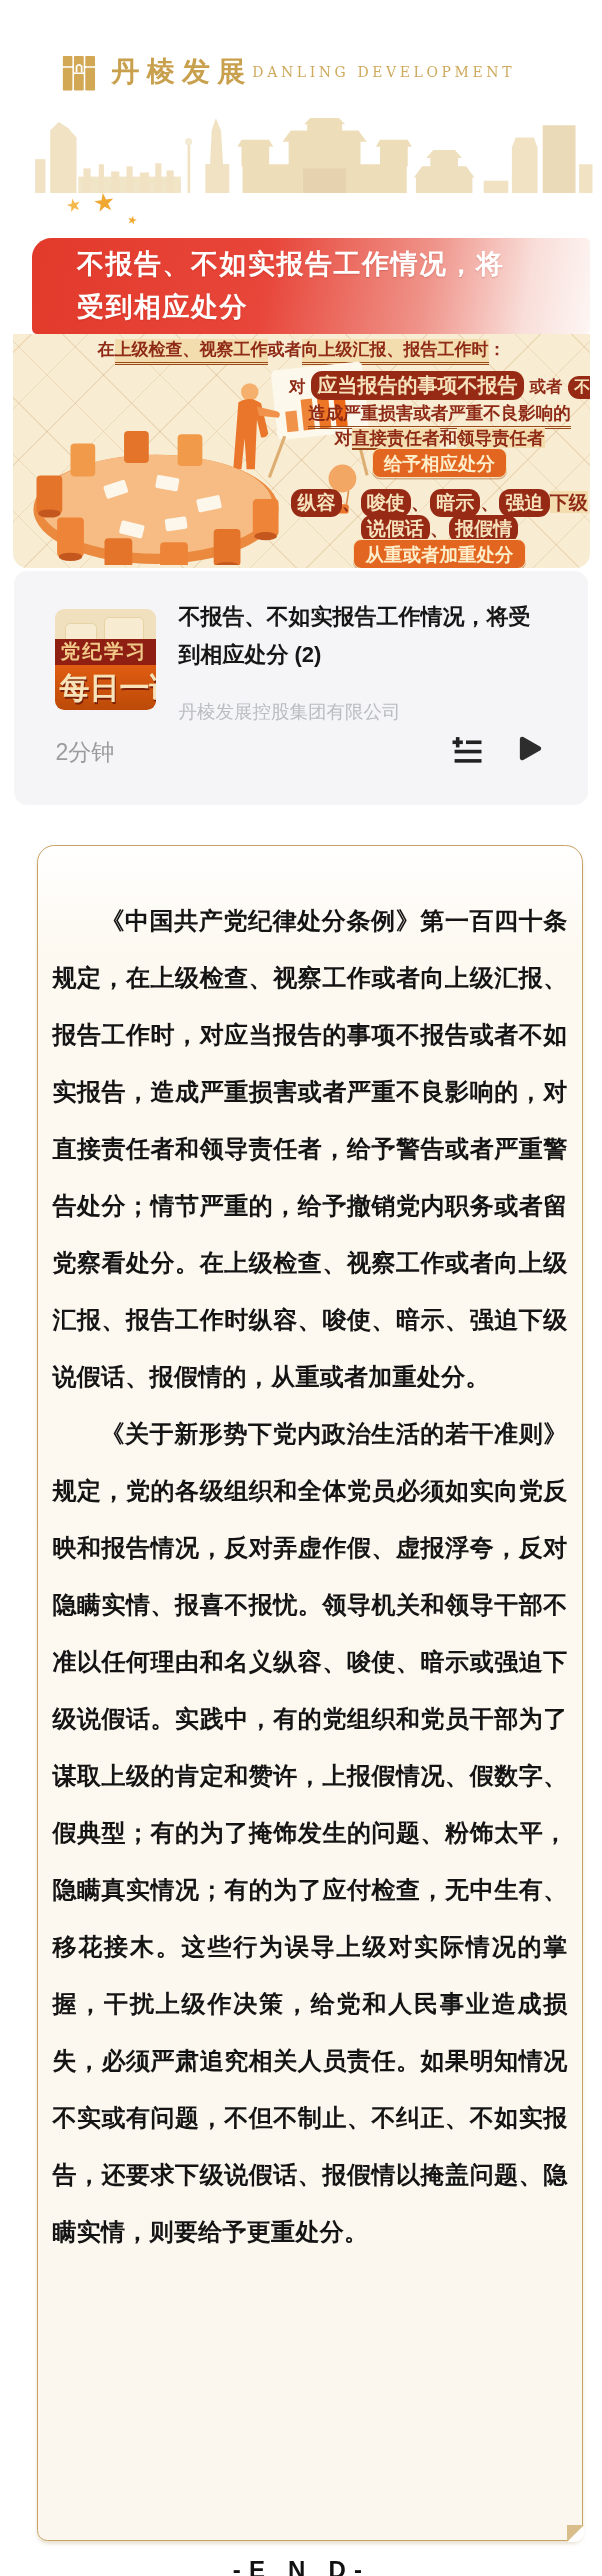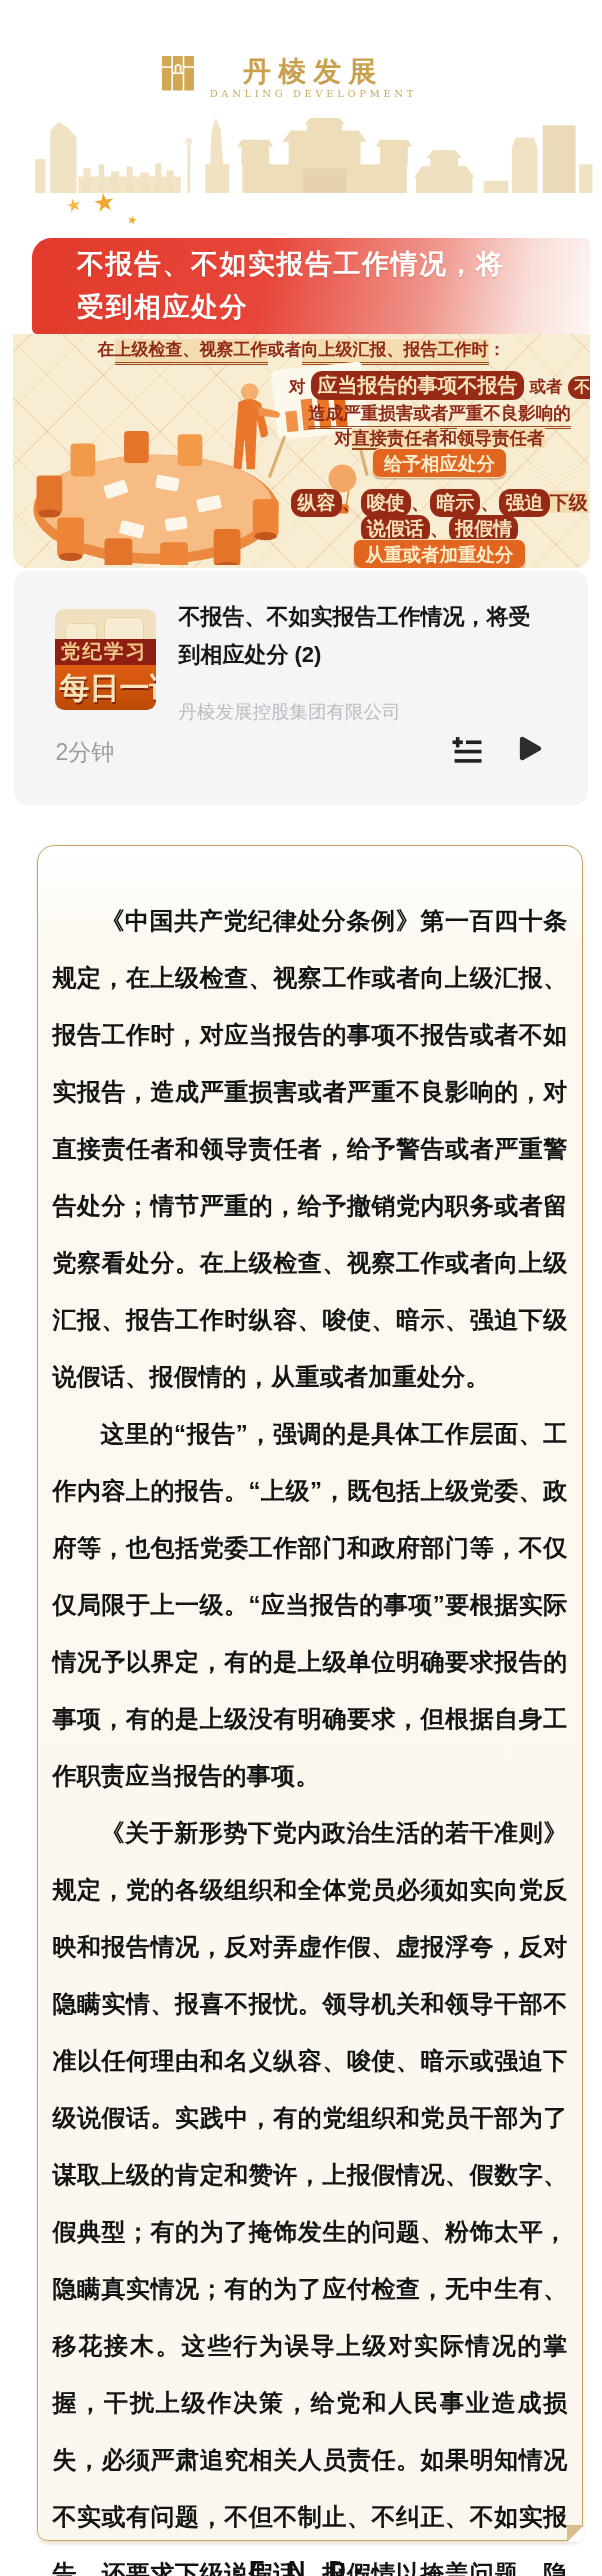--- a/index.html
+++ b/index.html
@@ -3,24 +3,24 @@
 <meta charset="utf-8">
 <style>
   html,body{margin:0;padding:0;background:#ffffff;}
   .page{position:relative;width:603px;height:2606px;background:#ffffff;overflow:hidden;
         font-family:"Liberation Sans", sans-serif;}
 
   
   .brand-row{position:absolute;top:56px;left:0;width:603px;display:flex;justify-content:center;
              align-items:flex-start;gap:15.5px;transform:translateX(-12.4px);}
   .brand-logo{width:33px;height:35px;flex:0 0 auto;}
-  .brand-texts{display:flex;flex-direction:column;align-items:center;}
+  .brand-texts{display:flex;flex-direction:row;align-items:center;}
   .brand-cn{font-family:"DejaVu Serif", serif;font-size:28px;font-weight:bold;color:#c8a04e;
             letter-spacing:7.2px;line-height:32px;}
-  .brand-en{font-family:"DejaVu Serif", serif;font-size:10px;color:#cfa95d;letter-spacing:3.6px;
+  .brand-en{font-family:"DejaVu Serif", serif;font-size:14px;color:#cfa95d;letter-spacing:3.6px;
             margin-top:0;}
   .skyline{position:absolute;top:115px;left:0;width:603px;height:78px;opacity:.62;}
 
   
   .stars{position:absolute;left:61px;top:190px;width:98px;height:44px;}
   .star{position:absolute;color:#f0a832;line-height:1;}
   .star.s1{font-size:17.5px;left:5.2px;top:7.2px;transform:rotate(-14deg);color:#f6b84a;}
   .star.s2{font-size:25px;left:32px;top:0;transform:rotate(-8deg);}
   .star.s3{font-size:11.3px;left:66px;top:25px;transform:rotate(12deg);}
 
@@ -274,21 +274,20 @@
         <line x1="5" y1="48" x2="57" y2="48"></line>
       </g>
     </svg>
     <svg class="icon-play" viewBox="0 0 48 52">
       <path d="M8 8 L40 26 L8 44 Z" fill="#2d2d2d" stroke="#2d2d2d" stroke-width="9" stroke-linejoin="round"></path>
     </svg>
   </div>
 
   <div class="article-box">
     <p>《中国共产党纪律处分条例》第一百四十条规定，在上级检查、视察工作或者向上级汇报、报告工作时，对应当报告的事项不报告或者不如实报告，造成严重损害或者严重不良影响的，对直接责任者和领导责任者，给予警告或者严重警告处分；情节严重的，给予撤销党内职务或者留党察看处分。在上级检查、视察工作或者向上级汇报、报告工作时纵容、唆使、暗示、强迫下级说假话、报假情的，从重或者加重处分。</p>
-    <p>这里的“报告”，强调的是具体工作层面、工作内容上的报告。“上级”，既包括上级党委、政府等，也包括党委工作部门和政府部门等，不仅仅局限于上一级。“应当报告的事项”要根据实际情况予以界定，有的是上级单位明确要求报告的事项，有的是上级没有明确要求，但根据自身工作职责应当报告的事项。</p>
     <p>《关于新形势下党内政治生活的若干准则》规定，党的各级组织和全体党员必须如实向党反映和报告情况，反对弄虚作假、虚报浮夸，反对隐瞒实情、报喜不报忧。领导机关和领导干部不准以任何理由和名义纵容、唆使、暗示或强迫下级说假话。实践中，有的党组织和党员干部为了谋取上级的肯定和赞许，上报假情况、假数字、假典型；有的为了掩饰发生的问题、粉饰太平，隐瞒真实情况；有的为了应付检查，无中生有、移花接木。这些行为误导上级对实际情况的掌握，干扰上级作决策，给党和人民事业造成损失，必须严肃追究相关人员责任。如果明知情况不实或有问题，不但不制止、不纠正、不如实报告，还要求下级说假话、报假情以掩盖问题、隐瞒实情，则要给予更重处分。</p>
     <div class="fold"></div>
   </div>
 
   <div class="end-label">-E N D-</div>
 
 </div>
 
 
 </body></html>

